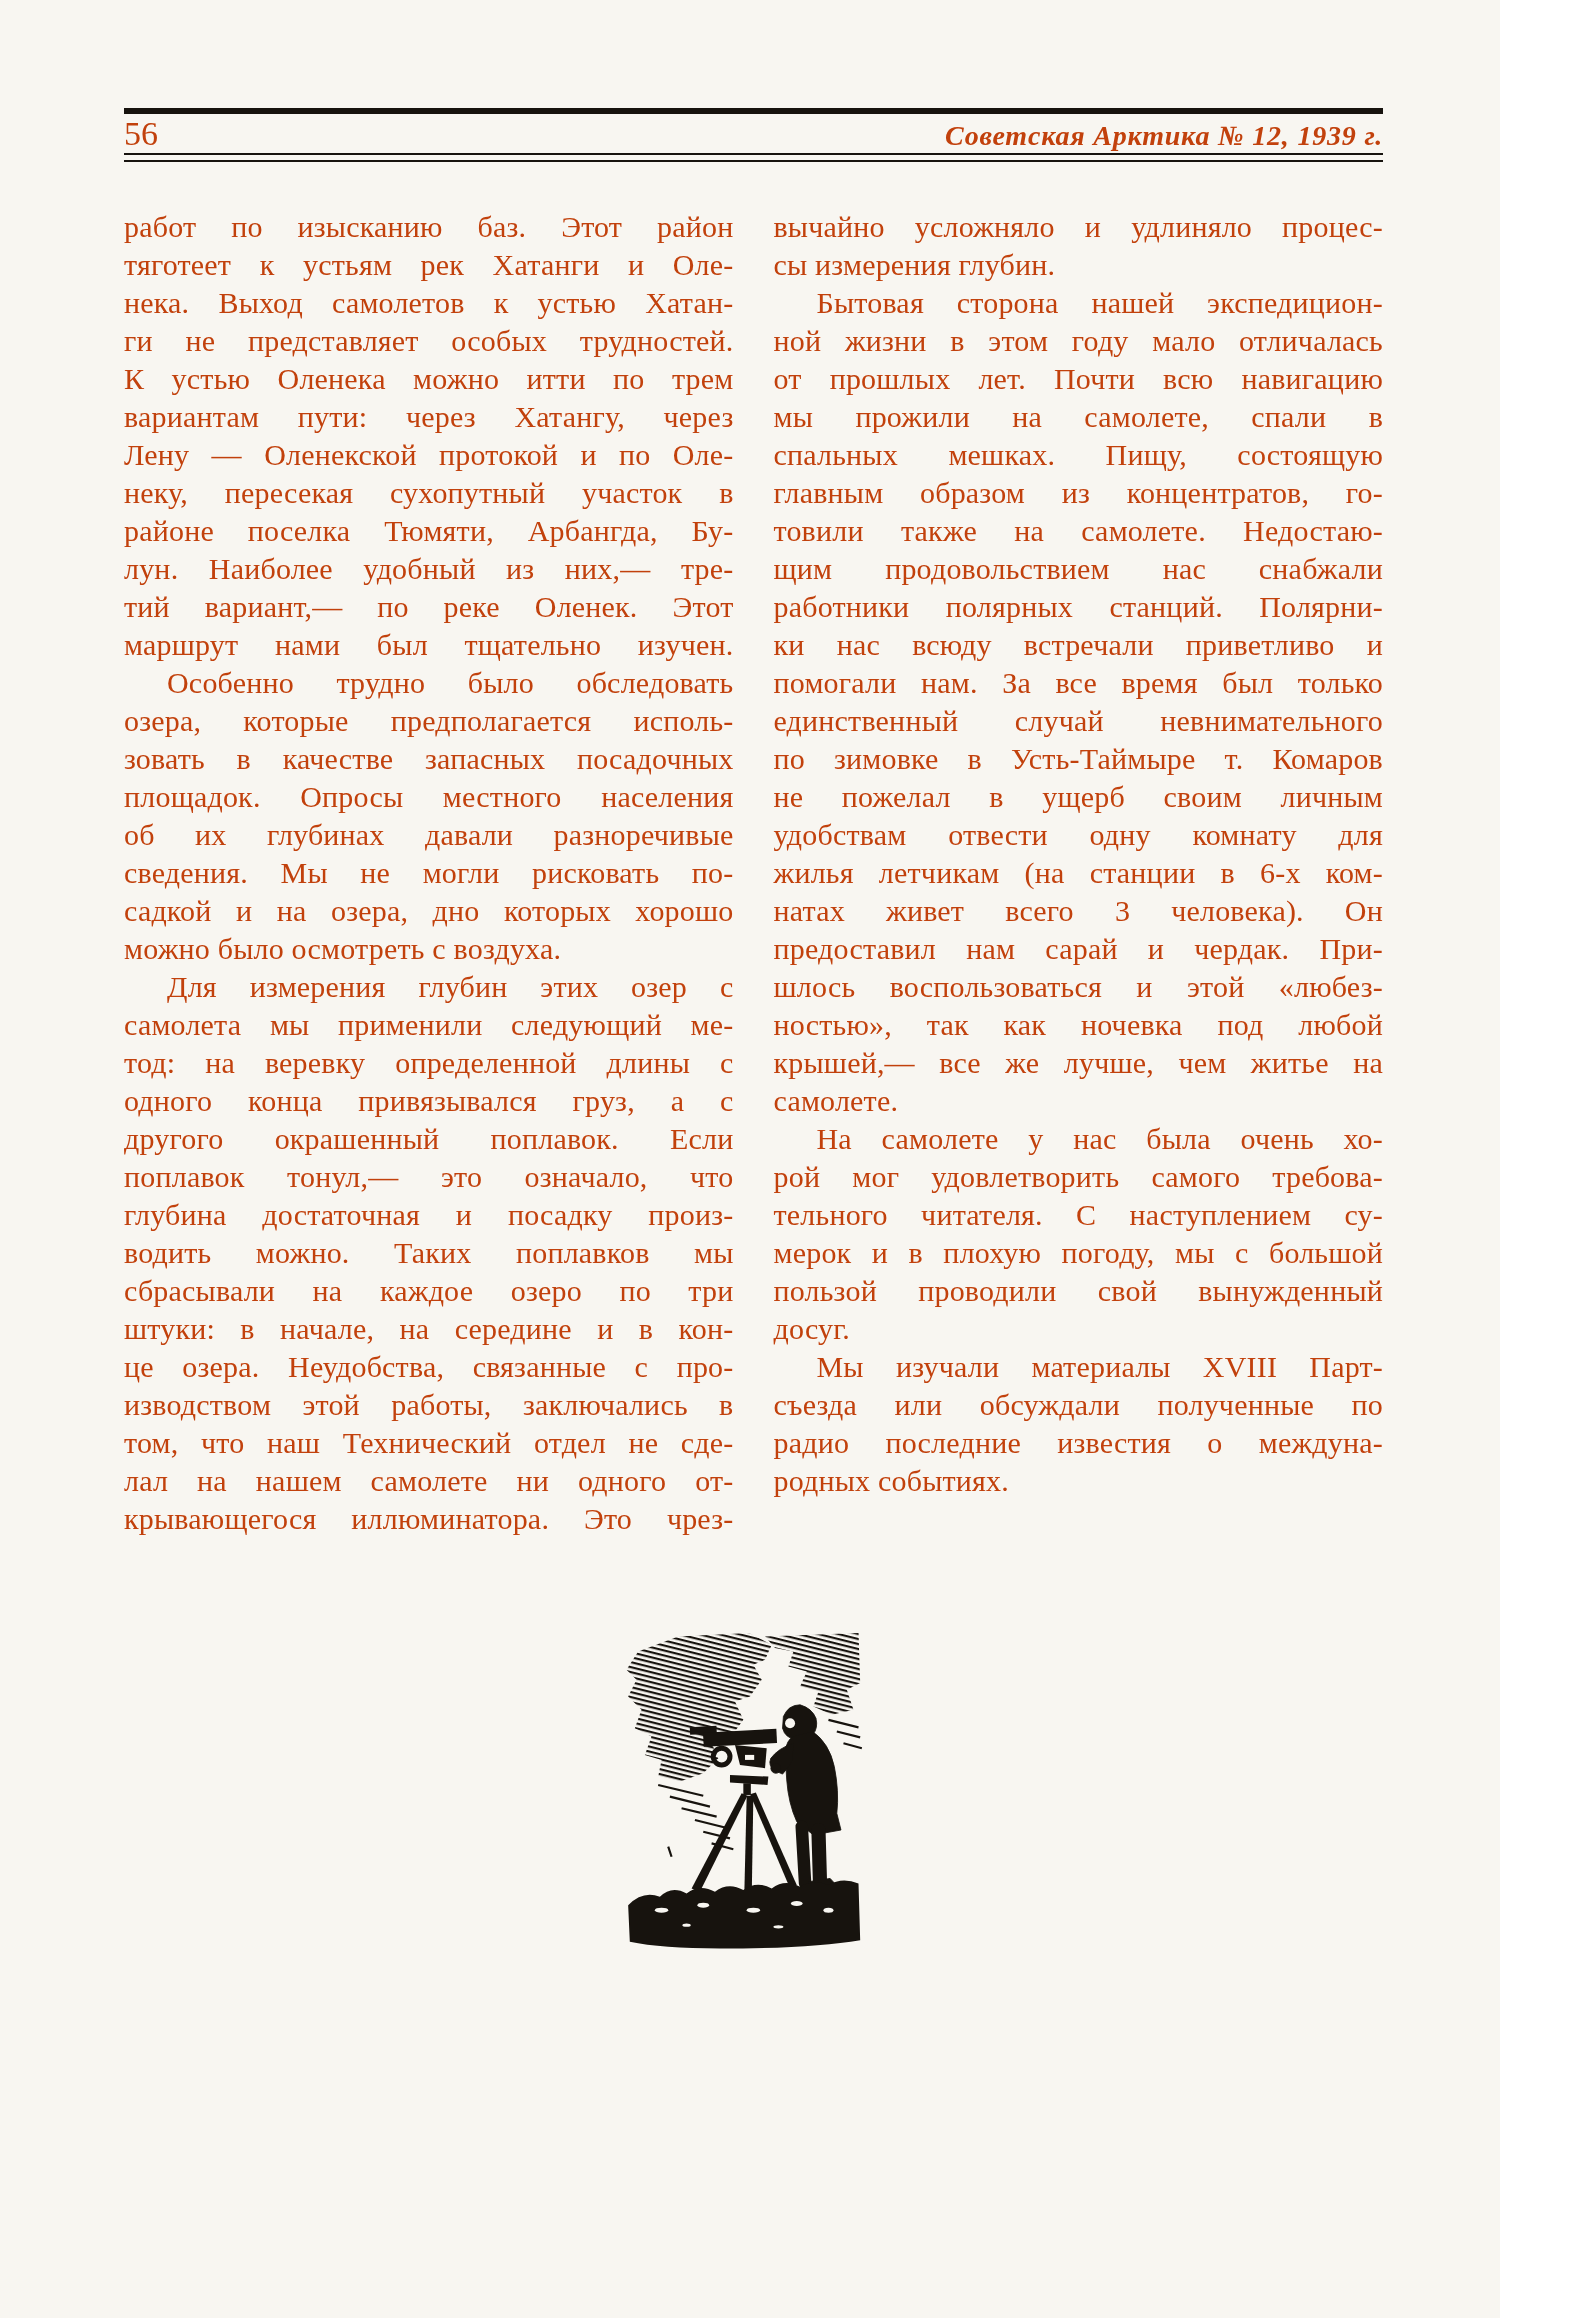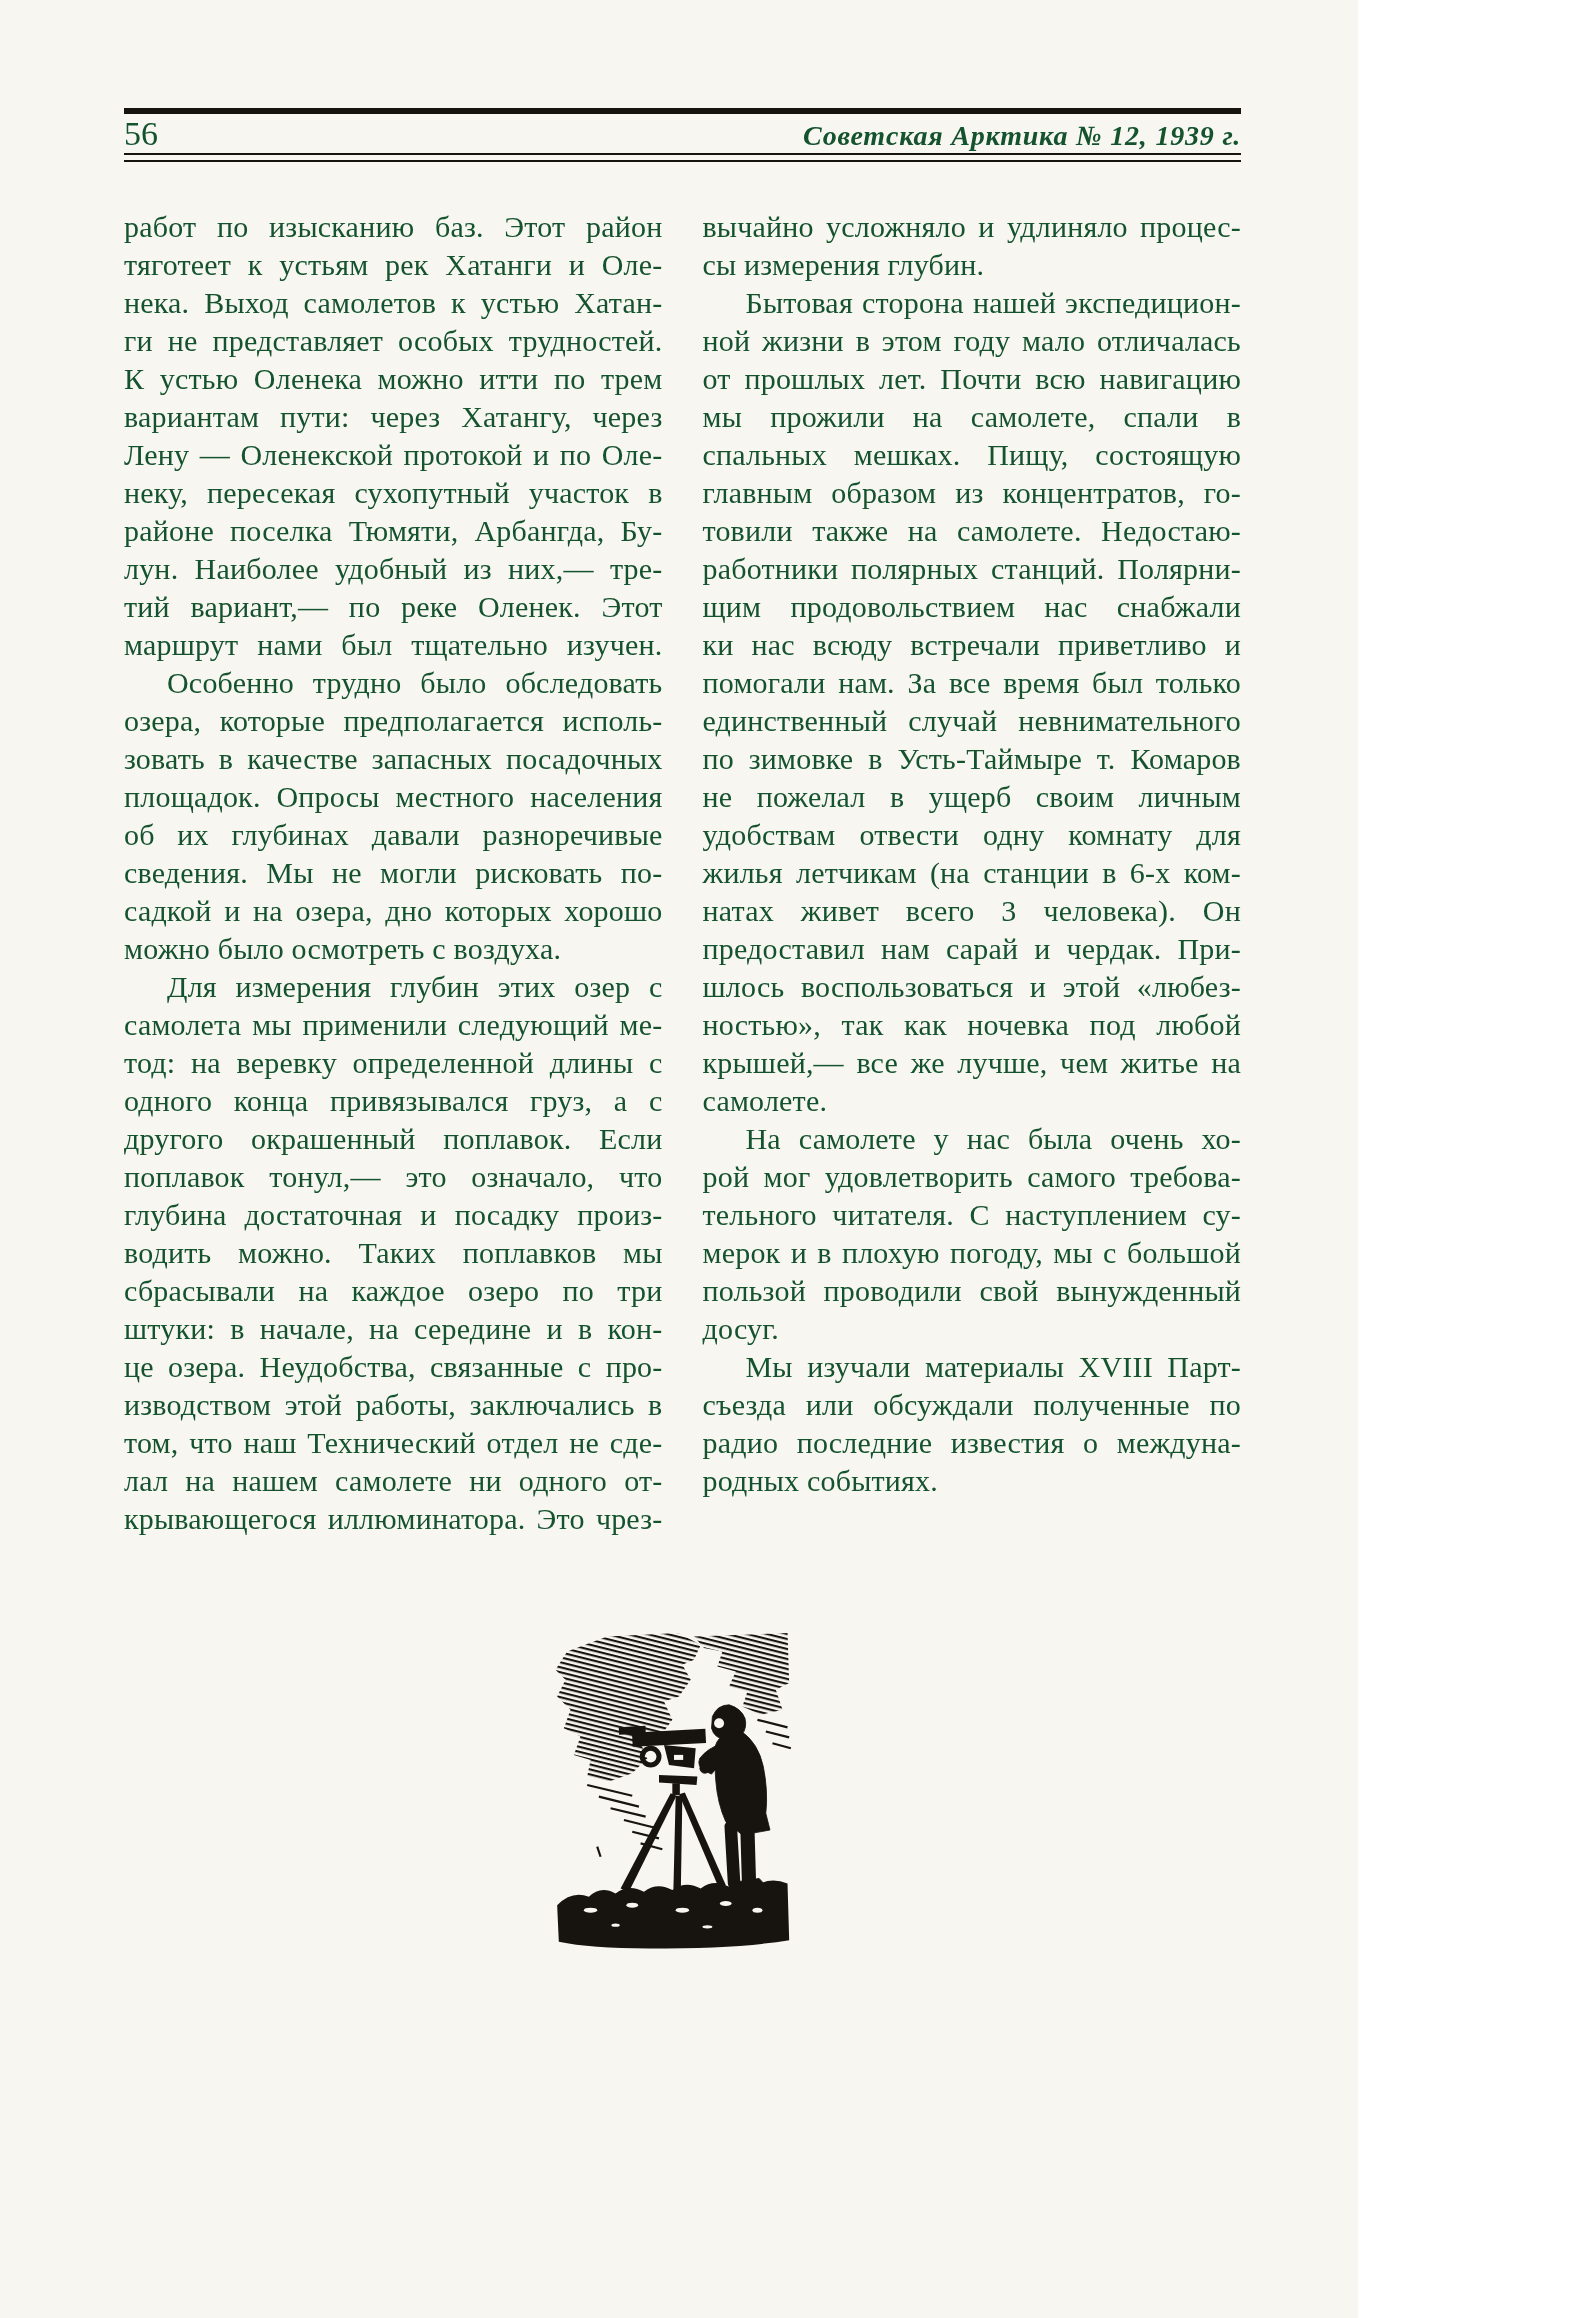--- a/index.html
+++ b/index.html
@@ -1,22 +1,22 @@
 <!DOCTYPE html>
 <html style="font-size:13.4px"><head>
 <meta charset="utf-8">
 <style>
   html,body{margin:0;padding:0;}
   .page{
     position:relative;
-    width:1358px;
+    width:1500px;
     height:2319px;
     background:#f8f6f1;
     font-family:"Liberation Serif","DejaVu Serif",serif;
-    color:#14532d;
+    color:#c2410c;
     overflow:hidden;
   }
   .inner{padding:0 117px 0 124px;}
   .rule-thick{margin-top:108px;height:5.8px;background:#17130e;}
   .masthead{display:flex;justify-content:space-between;align-items:baseline;height:37px;margin-top:0.8px;}
   .page-num{font-size:34px;line-height:37px;}
   .journal{font-size:28px;font-weight:bold;letter-spacing:0.8px;line-height:37px;font-style:italic;}
   .rule-thin-a{margin-top:1.7px;height:1.7px;background:#17130e;}
   .rule-thin-b{margin-top:5px;height:2.5px;background:#17130e;}
   .columns{display:flex;gap:40px;margin-top:46px;}
@@ -89,22 +89,22 @@
             <div class="line end">сы измерения глубин.</div>
           </div>
           <div class="para indent">
             <div class="line">Бытовая сторона нашей экспедицион-</div>
             <div class="line">ной жизни в этом году мало отличалась</div>
             <div class="line">от прошлых лет. Почти всю навигацию</div>
             <div class="line">мы прожили на самолете, спали в</div>
             <div class="line">спальных мешках. Пищу, состоящую</div>
             <div class="line">главным образом из концентратов, го-</div>
             <div class="line">товили также на самолете. Недостаю-</div>
+            <div class="line">щим продовольствием нас снабжали</div>
             <div class="line">работники полярных станций. Полярни-</div>
-            <div class="line">щим продовольствием нас снабжали</div>
             <div class="line">ки нас всюду встречали приветливо и</div>
             <div class="line">помогали нам. За все время был только</div>
             <div class="line">единственный случай невнимательного</div>
             <div class="line">по зимовке в Усть-Таймыре т. Комаров</div>
             <div class="line">не пожелал в ущерб своим личным</div>
             <div class="line">удобствам отвести одну комнату для</div>
             <div class="line">жилья летчикам (на станции в 6-х ком-</div>
             <div class="line">натах живет всего 3 человека). Он</div>
             <div class="line">предоставил нам сарай и чердак. При-</div>
             <div class="line">шлось воспользоваться и этой «любез-</div>

